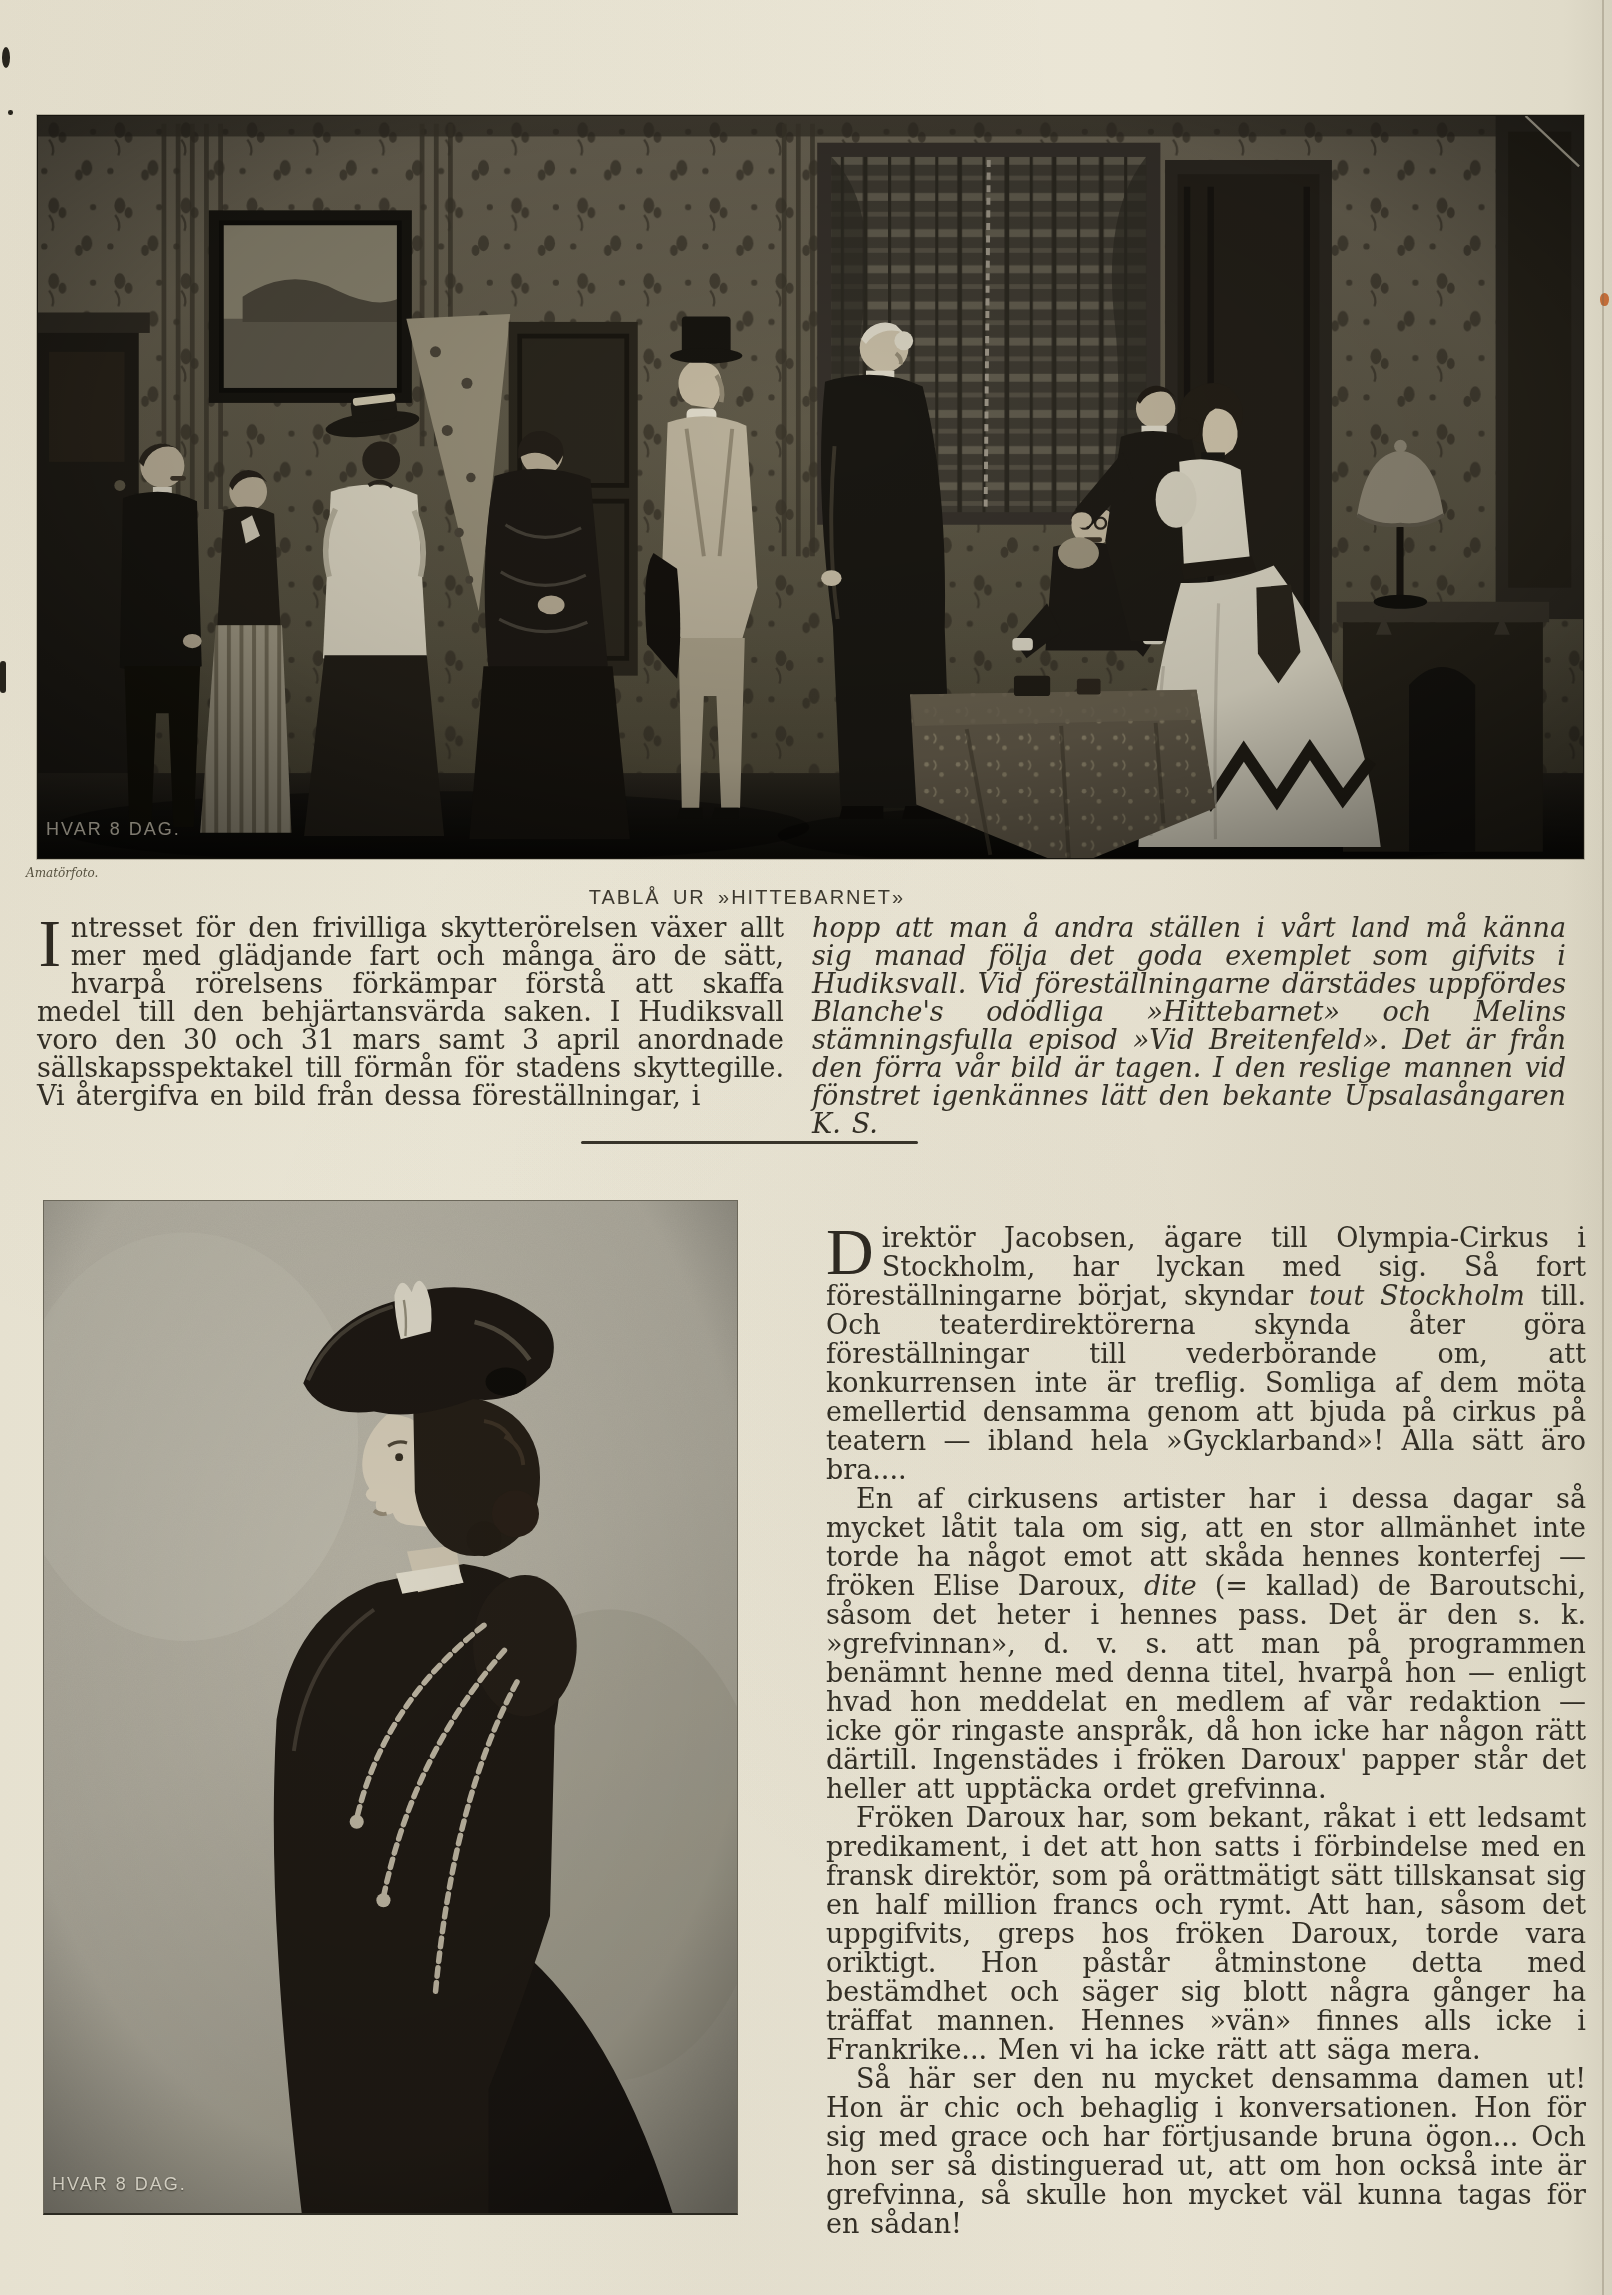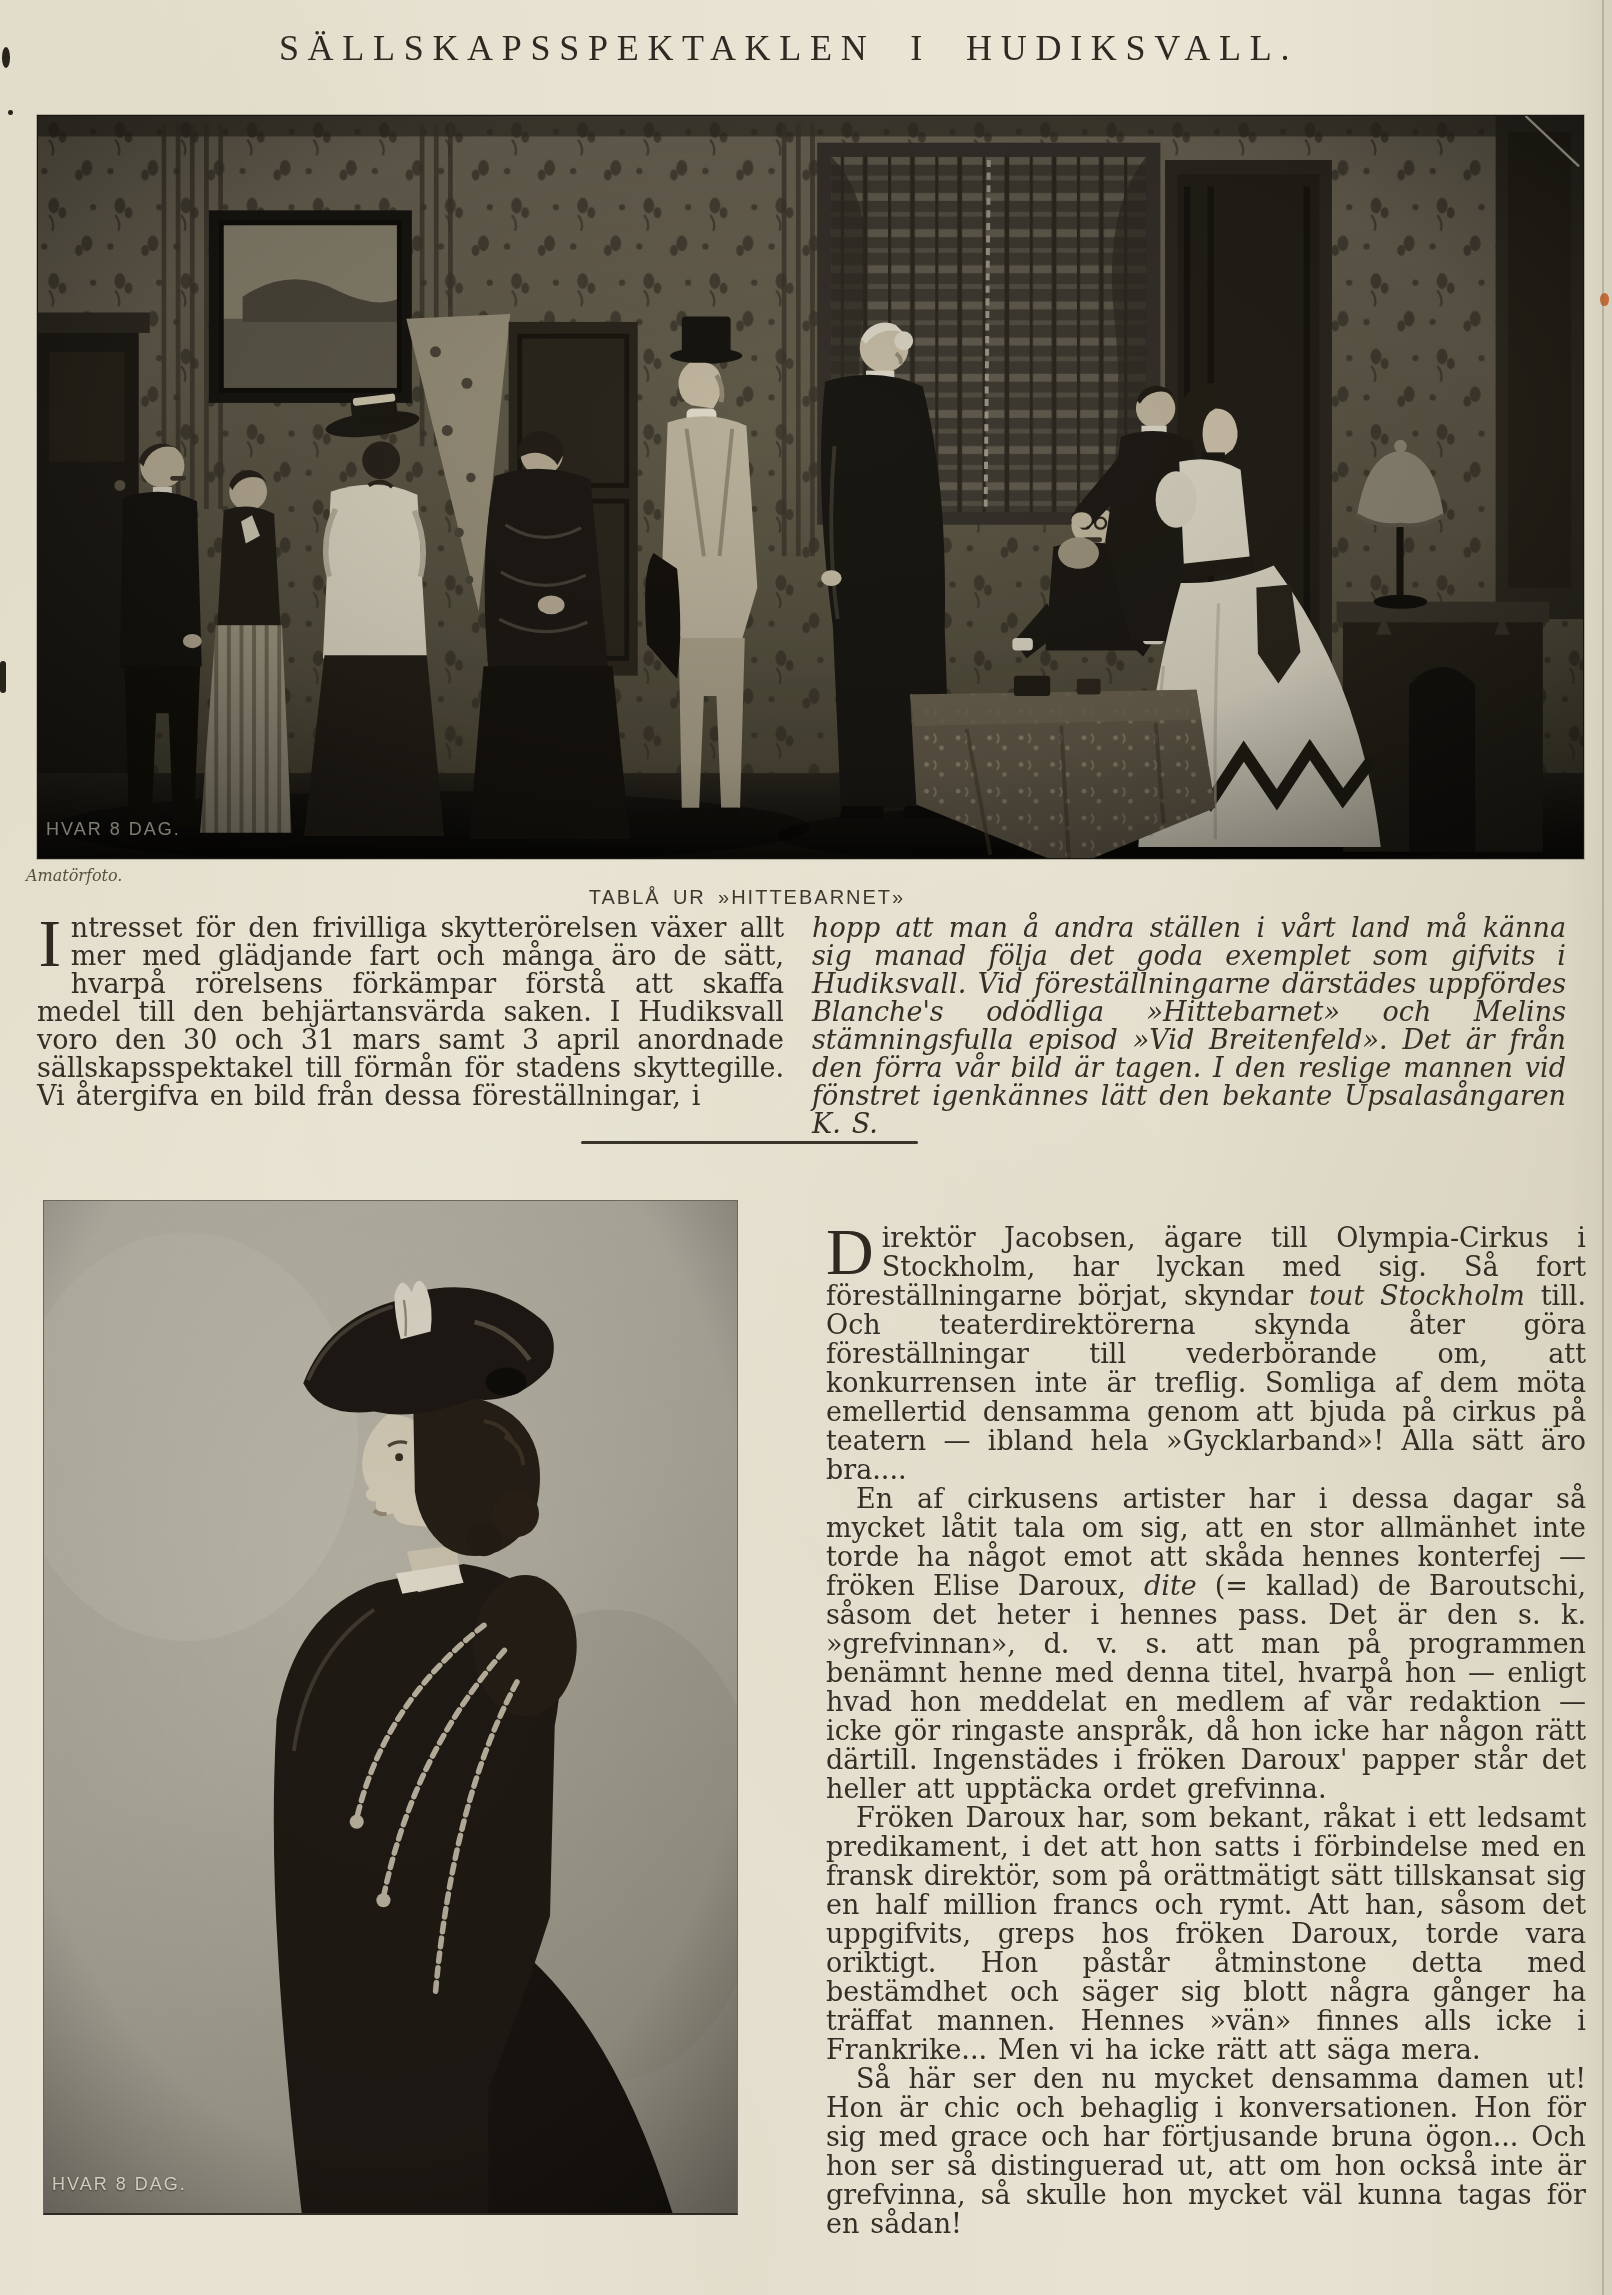--- a/index.html
+++ b/index.html
@@ -26,21 +26,21 @@
     box-shadow:0 0 0 0.8px rgba(60,55,40,0.35);
   }
   .tableau svg{display:block;width:100%;height:100%;}
   .wm{
     position:absolute;left:8px;bottom:18px;
     font-family:"Liberation Sans", sans-serif;font-size:18px;letter-spacing:2px;
     color:rgba(225,219,200,0.55);
   }
   .credit{
     position:absolute;left:26px;top:866px;
-    font-family:"DejaVu Serif", serif;font-style:italic;font-size:16px;color:#56513f;
+    font-family:"DejaVu Serif", serif;font-style:italic;font-size:12px;color:#56513f;
   }
   .caption{
     position:absolute;left:0;top:886px;width:1482px;text-align:center;
     font-family:"Liberation Sans", sans-serif;font-size:20px;letter-spacing:2px;
     word-spacing:4.7px;color:#3d392f;padding-left:6px;
   }
   
   .article1 .col{
     position:absolute;top:914px;text-align:justify;
     font-size:27px;line-height:28px;word-spacing:2.4px;
@@ -92,21 +92,20 @@
   .edge-fold{
     position:absolute;right:8px;top:0;width:2.4px;height:2295px;
     background:rgba(110,100,80,0.30);
   }
 </style>
 </head>
 <body>
 
 <div class="page">
 
-  <h1 class="masthead">SÄLLSKAPSSPEKTAKLEN I HUDIKSVALL.</h1>
 
   <div class="speck speck1"></div>
   <div class="speck speck2"></div>
   <div class="speck speck3"></div>
   <div class="fleck"></div>
   <div class="edge-fold"></div>
 
   <figure class="tableau">
     <svg viewBox="0 0 1963 944" preserveAspectRatio="none">
       <defs>

